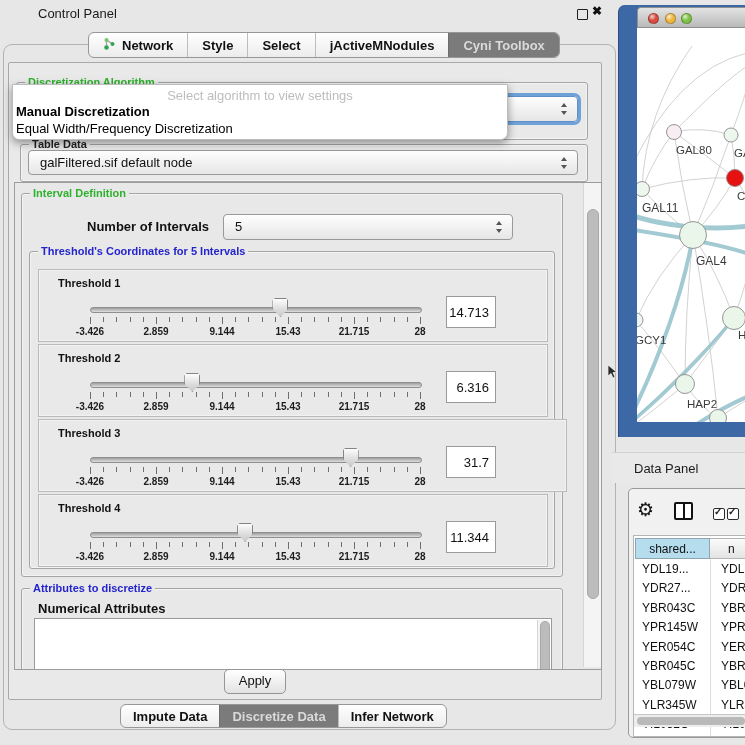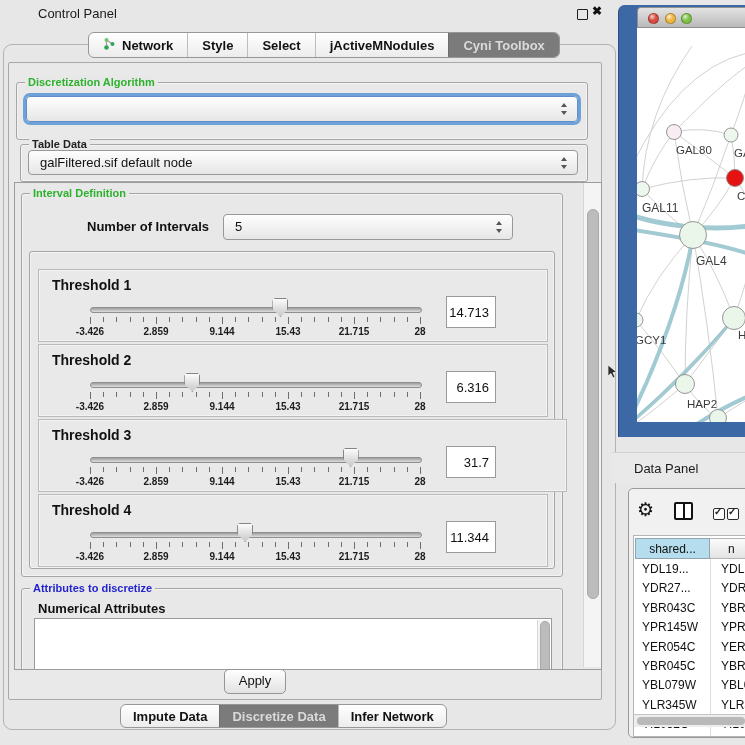--- a/index.html
+++ b/index.html
@@ -57,21 +57,21 @@
   .vscroll{position:absolute;background:#f4f4f4;border-left:1px solid #d6d6d6;}
   .vthumb{position:absolute;background:#bcbcbc;border-radius:6px;border:1px solid #a9a9a9;}
   #main-vscroll{right:0;top:0;width:17px;height:484px;}
   #main-vthumb{left:3px;top:26px;width:10px;height:388px;}
 
   #interval-group{left:6px;top:10px;width:540px;height:382px;}
   #noi-label{position:absolute;left:72px;top:36px;font-size:13px;font-weight:bold;}
   #thr-group{left:14px;top:68px;width:524px;height:316px;}
 
   .thr-panel{position:absolute;left:8px;width:508px;height:71px;background:#e9e9e9;border:1px solid #bababa;box-shadow:inset 0 0 0 1px #f2f2f2;}
-  .thr-title{position:absolute;left:13px;top:7px;font-size:14px;font-weight:bold;}
+  .thr-title{position:absolute;left:19px;top:7px;font-size:11px;font-weight:bold;}
   .thr-track{position:absolute;left:51px;top:37px;width:330px;height:4px;border:1px solid #8f8f8f;border-radius:3px;
              background:linear-gradient(#9e9e9e,#dedede);}
   .tick{position:absolute;width:1px;background:#6e6e6e;}
   .tick-label{position:absolute;width:50px;text-align:center;font-size:10px;font-weight:bold;color:#1d1d1d;}
   .thumb{position:absolute;top:28px;width:16px;height:19px;background:linear-gradient(#fcfcfc,#c9c9c9);
          border:1px solid #858585;box-sizing:border-box;
          clip-path:polygon(15% 0,85% 0,100% 14%,100% 55%,50% 100%,0 55%,0 14%);}
   .thr-value{position:absolute;left:407px;top:26px;width:50px;height:32px;background:#fff;border:1px solid #9a9a9a;
              font-size:13px;line-height:32px;text-align:right;padding-right:6px;box-sizing:border-box;}
 
@@ -154,39 +154,45 @@
       </div>
     </div>
 
   <div class="group" id="algo-group" style="left:16px;top:82px;width:570px;height:56px;">
     <span class="legend green">Discretization Algorithm</span>
   </div>
   <div class="abs combo" id="algo-combo">
       <span class="stepper"></span>
     </div>
 
+  <div class="abs" id="algo-popup">
+    <div class="hint">Select algorithm to view settings</div>
+    <div class="popup-item" style="top:19px;font-weight:bold;">Manual Discretization</div>
+    <div class="popup-item" style="top:36px;">Equal Width/Frequency Discretization</div>
+  </div>
 
   <div class="group" id="tabledata-group" style="left:20px;top:144px;width:566px;height:36px;">
     <span class="legend dark">Table Data</span>
   </div>
   <div class="abs combo" id="tabledata-combo">
     <span>galFiltered.sif default node</span>
     <span class="stepper"></span>
   </div>
 
   <div class="abs" id="scroll-area">
     <div class="group" id="interval-group">
       <span class="legend green">Interval Definition</span>
     </div>
     <div id="noi-label">Number of Intervals</div>
     <div class="combo" id="noi-combo" style="left:208px;top:31px;">
       <span>5</span>
       <span class="stepper"></span>
     </div>
     <div class="group" id="thr-group">
+      <span class="legend blue" style="white-space:nowrap;">Threshold's Coordinates for 5 Intervals</span>
 
     <div class="thr-panel" style="top: 17px;">
           <div class="thr-title">Threshold 1</div>
           <div class="thr-track"></div>
           <div class="tick" style="left: 51px; top: 47px; height: 7px;"></div>
           <div class="tick-label" style="left: 26px; top: 56px;">-3.426</div>
           <div class="tick" style="left: 64.2px; top: 47px; height: 5px;"></div>
           <div class="tick" style="left: 77.4px; top: 47px; height: 5px;"></div>
           <div class="tick" style="left: 90.6px; top: 47px; height: 5px;"></div>
           <div class="tick" style="left: 103.8px; top: 47px; height: 5px;"></div>

